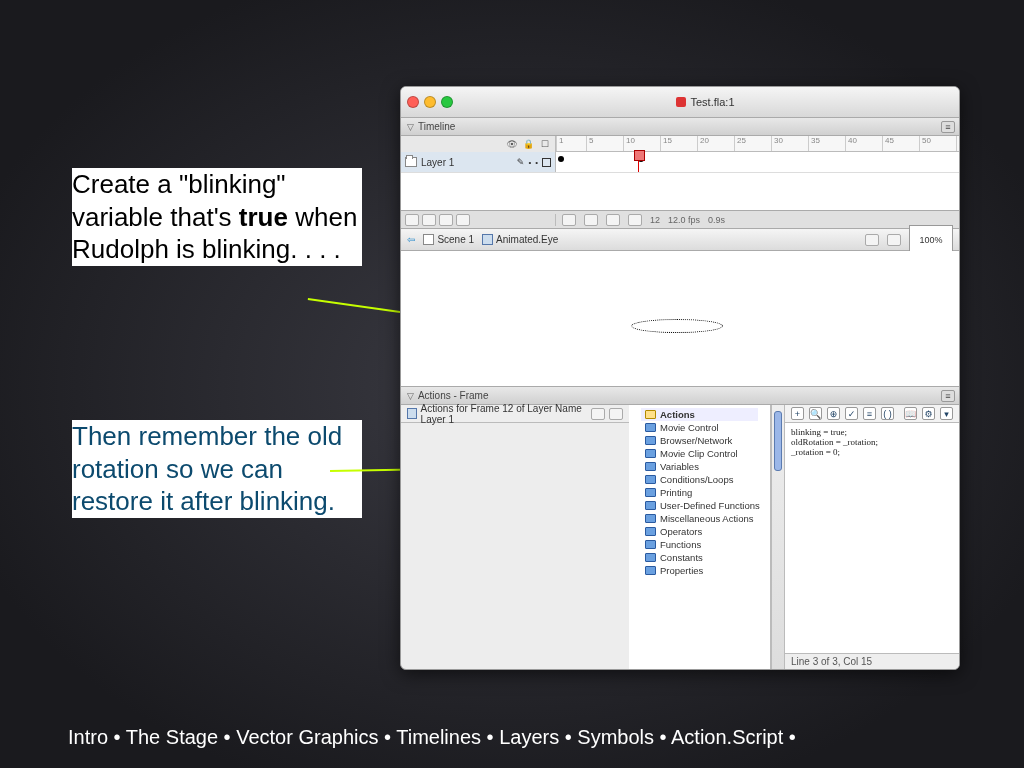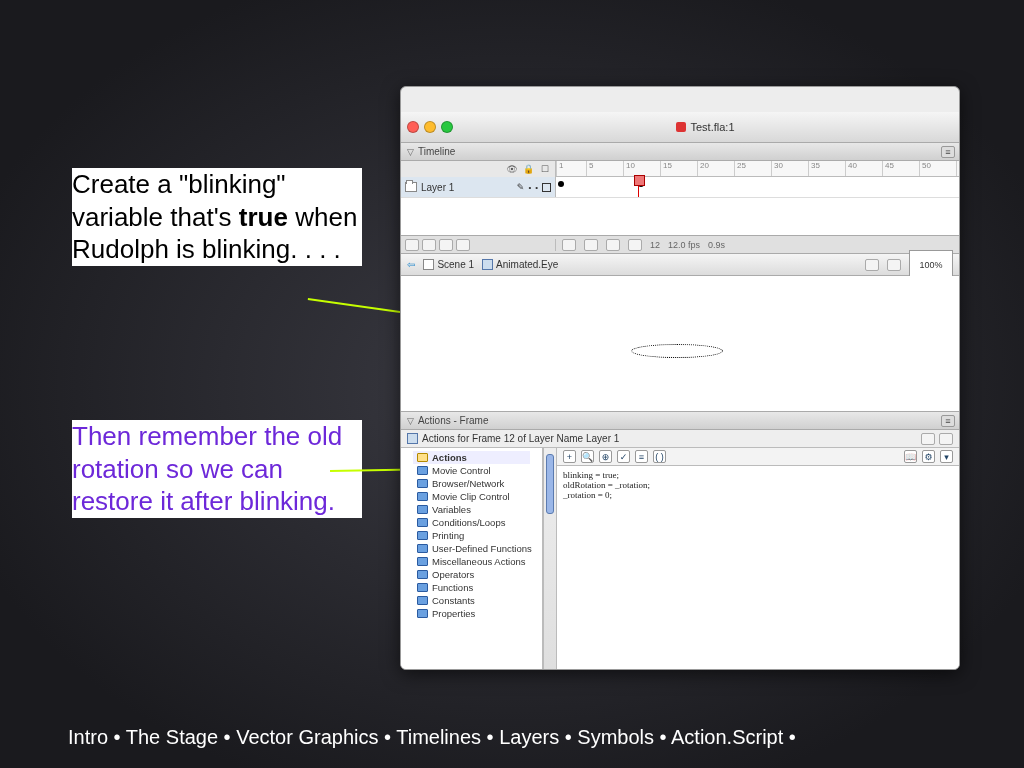--- a/index.html
+++ b/index.html
@@ -9,21 +9,21 @@
     font-family: Arial, Helvetica, sans-serif;
     position: relative; overflow: hidden;
   }
   .slide-text-1 {
     position: absolute; left: 72px; top: 168px; width: 290px;
     color: #000; background: #fff; padding: 0;
     font-size: 26px; line-height: 1.25;
   }
   .slide-text-2 {
     position: absolute; left: 72px; top: 420px; width: 290px;
-    color: #6d28d9; background: #fff; padding: 0;
+    color: #0c4a6e; background: #fff; padding: 0;
     font-size: 26px; line-height: 1.25;
   }
   .footer {
     position: absolute; left: 68px; top: 726px; width: 900px;
     color: #fff; font-size: 20px;
   }
 
   
   .arrow {
     position: absolute; height: 0;
@@ -42,21 +42,20 @@
     position: absolute; left: 400px; top: 86px; width: 560px; height: 584px;
     background: #ededed; border: 1px solid #999; border-radius: 6px;
     box-shadow: 0 4px 18px rgba(0,0,0,0.6);
     font-size: 10px; color: #333;
     overflow: hidden;
   }
   .titlebar {
     height: 31px; background: linear-gradient(#f5f5f5,#d8d8d8);
     display: flex; align-items: center; padding: 0 6px; gap: 5px;
     border-bottom: 1px solid #aaa;
-    margin-top: 25px;
   }
   .tb-btn { width: 12px; height: 12px; border-radius: 50%; border: 1px solid rgba(0,0,0,.25); }
   .tb-close{background:#ff5f57}.tb-min{background:#febc2e}.tb-max{background:#28c840}
   .titlebar .title { flex:1; text-align:center; font-size:11px; display:flex; align-items:center; justify-content:center; gap:4px;}
   .flash-doc-icon{width:10px;height:10px;background:#d33;border-radius:2px;display:inline-block}
 
   .panel-header {
     height: 18px; background: linear-gradient(#e8e8e8,#d0d0d0);
     border-bottom:1px solid #aaa; display:flex; align-items:center;
     padding:0 6px; gap:4px; font-size:10px; color:#444;
@@ -94,21 +93,21 @@
   .scene-icon{width:11px;height:11px;background:#fff;border:1px solid #888}
   .clip-icon{width:11px;height:11px;border:1px solid #5577aa;background:#cde}
   .scenebar .spacer{flex:1}
   .zoom-box{width:44px;height:30px;background:#fff;border:1px solid #999;font-size:9px;display:flex;align-items:center;justify-content:center}
 
   
   .stage{height:136px;background:#fff;border-bottom:1px solid #aaa;position:relative}
   .eye{position:absolute;left:230px;top:68px;width:92px;height:14px;border:1.5px dotted #000;border-radius:50%}
 
   
-  .actions-panel{display:flex;flex-direction:column;height:264px}
+  .actions-panel{display:flex;flex-direction:row;height:264px}
   .actions-sub{height:18px;background:#eee;border-bottom:1px solid #bbb;display:flex;align-items:center;padding:0 6px;gap:4px;font-size:10px}
   .actions-sub .pin{margin-left:auto;display:flex;gap:4px}
   .actions-body{flex:1;display:flex;min-height:0}
   .actions-tree{width:142px;background:#fff;border-right:1px solid #bbb;overflow:hidden;padding:3px 12px}
   .tree-item{display:flex;align-items:center;gap:4px;padding:1px 4px;font-size:9.5px;color:#333;white-space:nowrap}
   .tree-root{font-weight:bold;background:#eef}
   .book{width:11px;height:9px;background:#6aa0e0;border:1px solid #2a5aa0;border-radius:1px;position:relative;flex-shrink:0}
   .book.open{background:#ffe08a;border-color:#b38a00}
   .vscroll{width:14px;background:linear-gradient(#eee,#ddd);border-left:1px solid #bbb;border-right:1px solid #bbb;position:relative}
   .vscroll .thumb{position:absolute;left:2px;right:2px;top:6px;height:60px;background:#9bb7e8;border:1px solid #5b7bb0;border-radius:3px}

